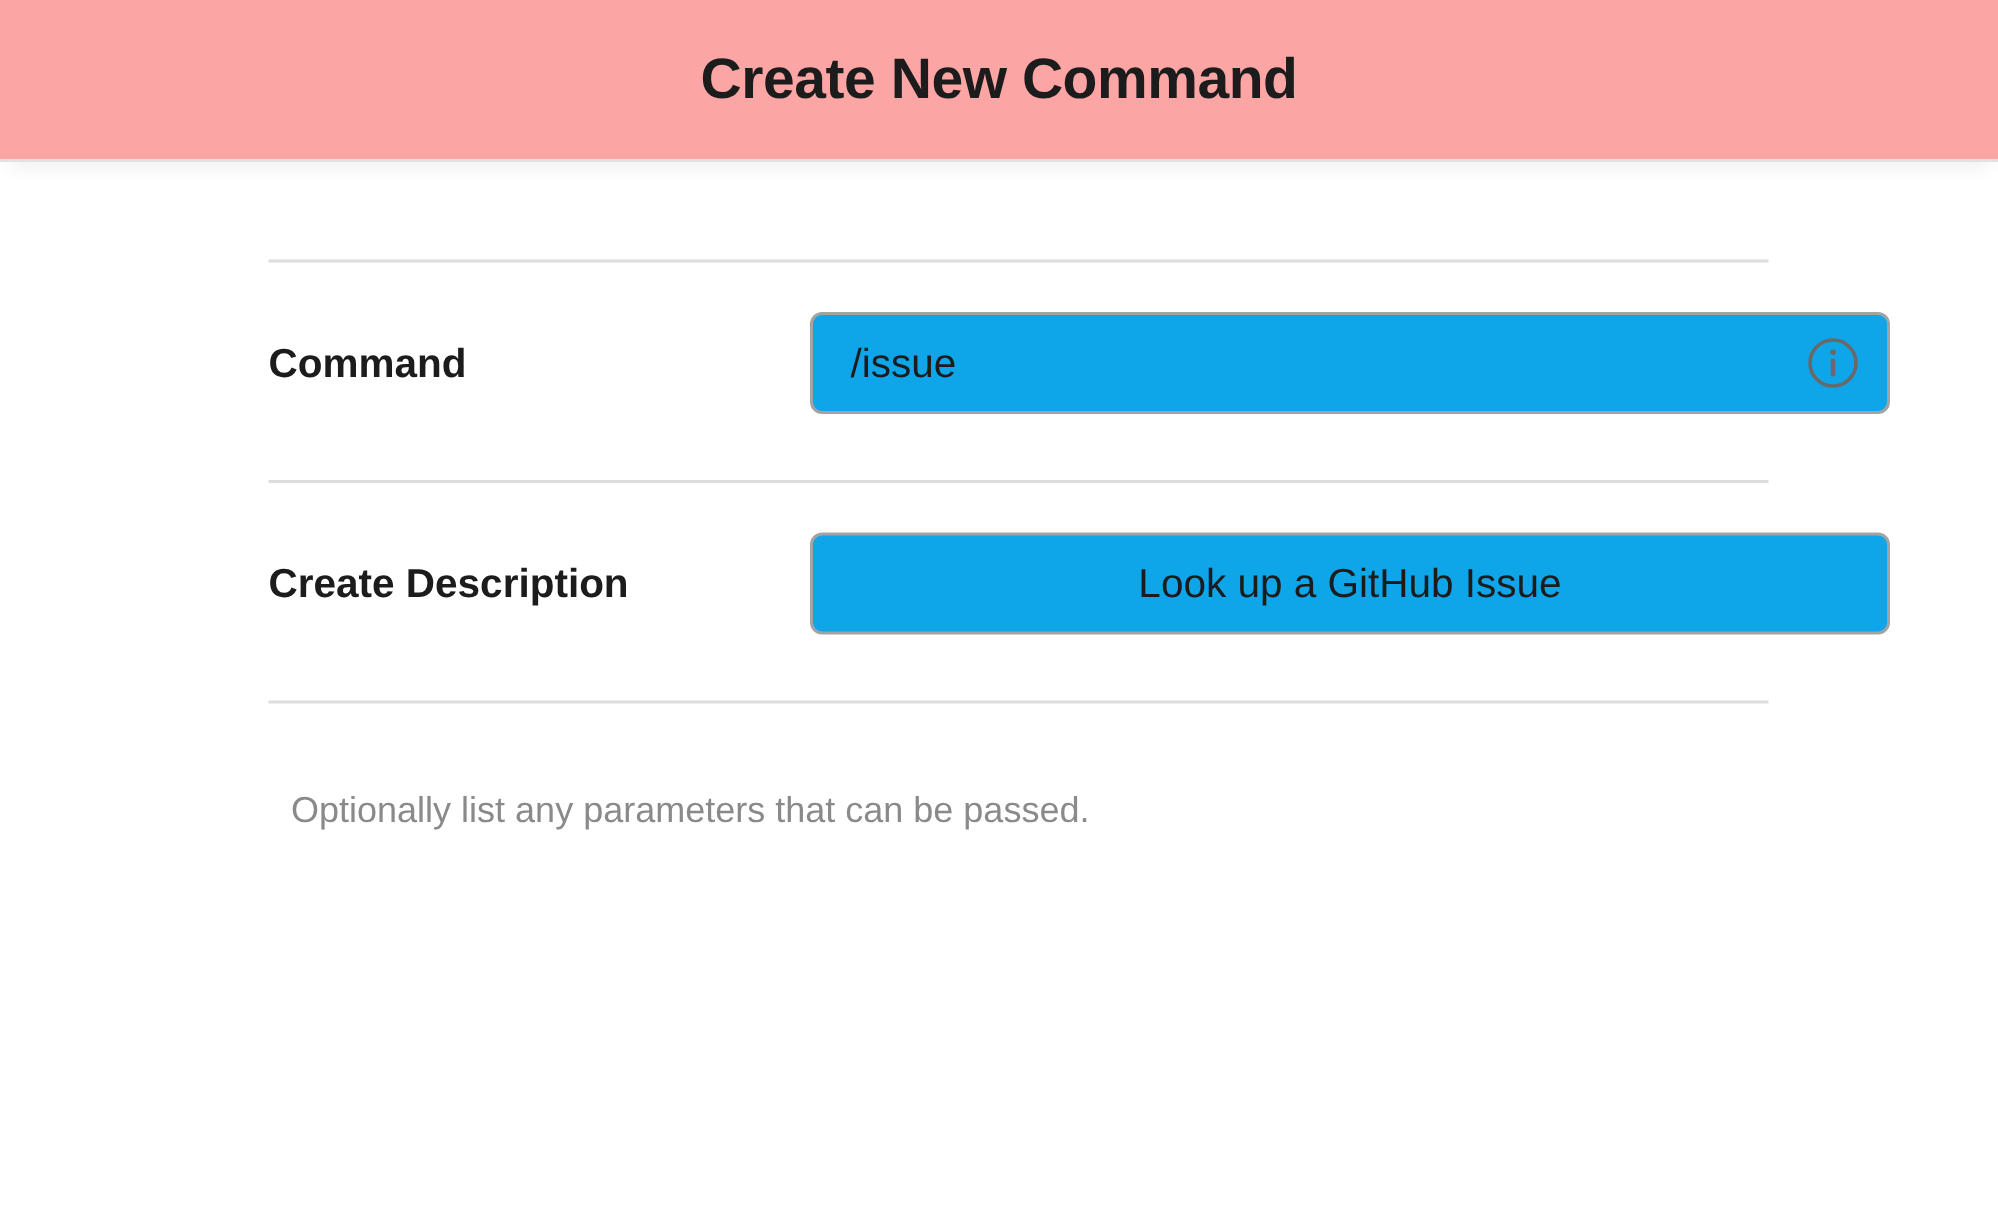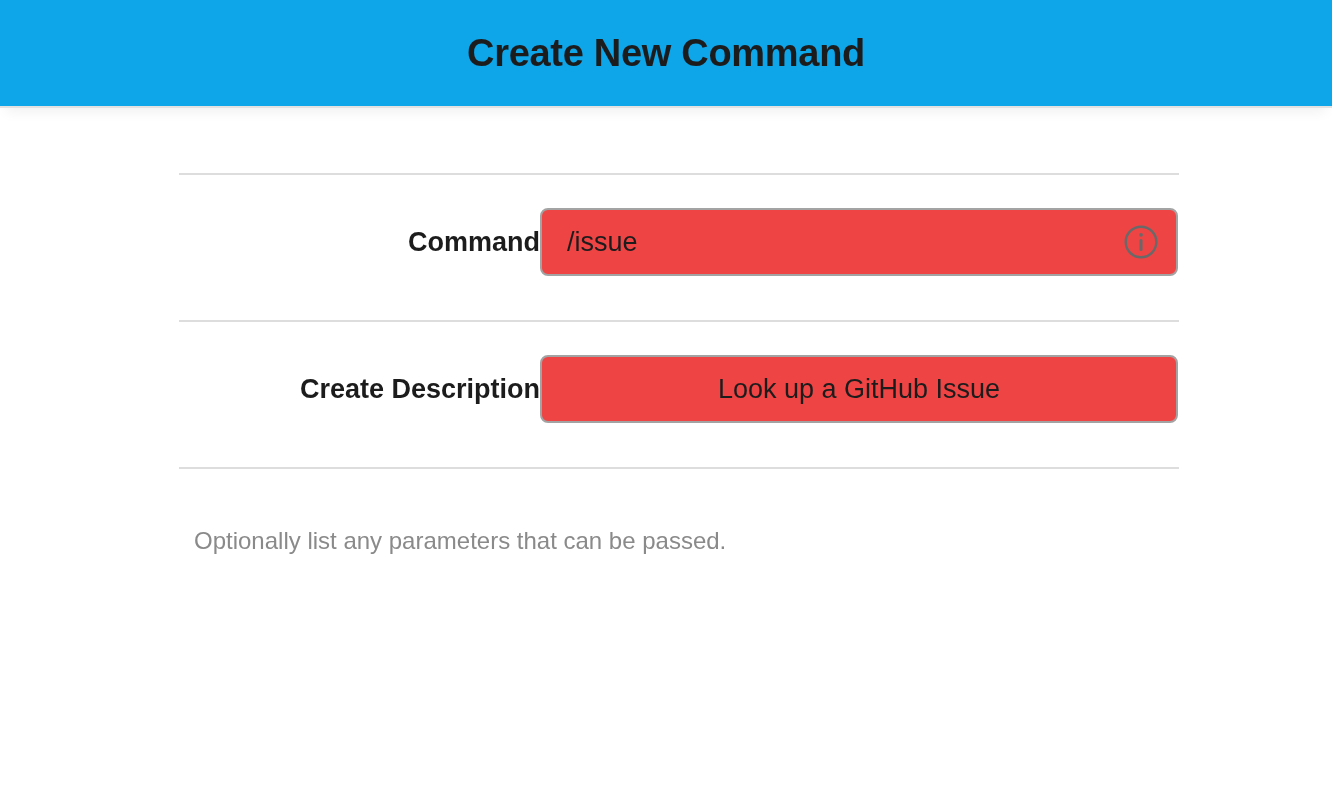--- a/index.html
+++ b/index.html
@@ -12,21 +12,21 @@
   *{margin:0;padding:0;box-sizing:border-box;}
   html,body{background:#ffffff;}
   body{
     width:1332px;height:810px;overflow:hidden;
     font-family:"Liberation Sans", sans-serif;
     color:var(--text-dark);
   }
   .page-header{
     height:108px;
     display:flex;align-items:center;justify-content:center;
-    background:#0ea5e9;
+    background:#fca5a5;
     border-bottom:2px solid #e2e2e2;
     box-shadow:0 10px 12px -6px rgba(0,0,0,0.06);
     position:relative;z-index:2;
   }
   .page-title{
     font-size:38px;
     font-weight:700;
     letter-spacing:-0.3px;
     color:var(--text-dark);
   }
@@ -40,39 +40,38 @@
     align-items:flex-start;
     padding:33px 0 44px 0;
   }
   .row-label{
     width:361px;
     flex:0 0 361px;
     font-size:27px;
     font-weight:700;
     line-height:68px;
     color:var(--text-dark);
-    text-align:right;
   }
   .field-col{
     flex:1 1 auto;
     position:relative;
   }
   .field-box{
     position:relative;
   }
   .text-input{
-    width:638px;
+    width:720px;
     height:68px;
     border:2px solid var(--input-border);
     border-radius:8px;
     font-family:"Liberation Sans", sans-serif;
     font-size:27px;
     color:var(--text-dark);
     padding:0 70px 0 25px;
-    background:#ef4444;
+    background:#0ea5e9;
     outline:none;
     display:block;
   }
   .text-input.no-icon{padding-right:25px;text-align:center;}
   .info-icon{
     position:absolute;
     top:16px;
     right:20px;
     width:36px;height:36px;
     display:block;

